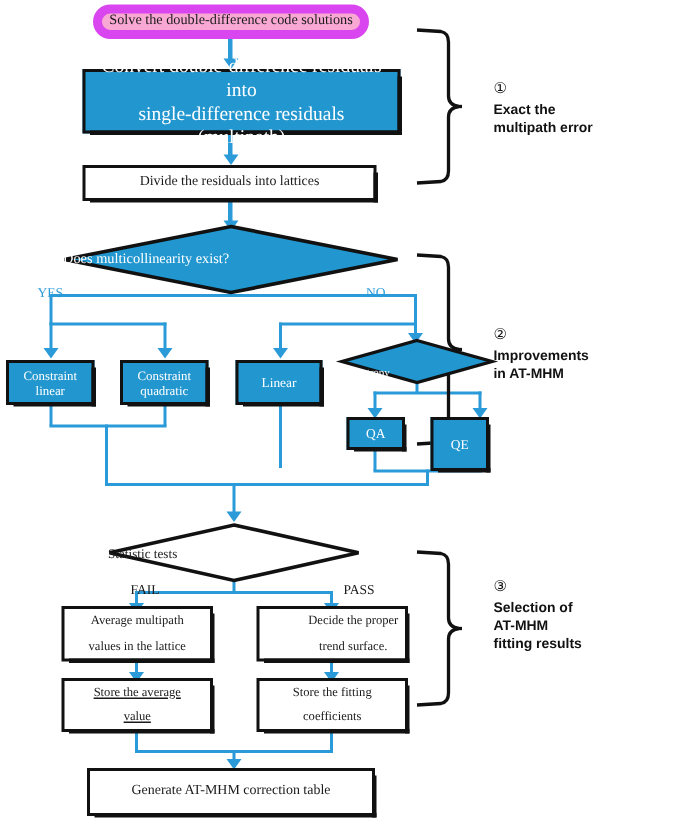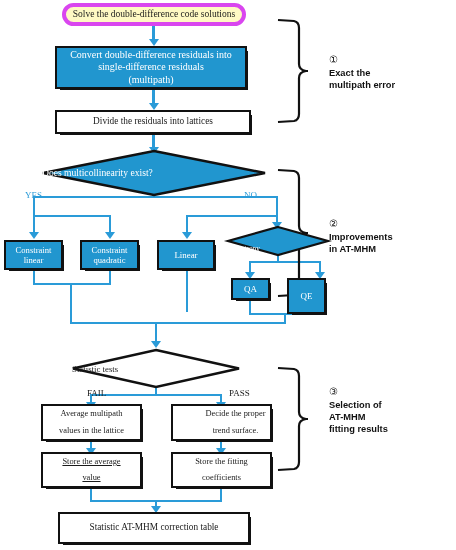--- a/index.html
+++ b/index.html
@@ -32,22 +32,22 @@
     background: #ffffff;
     border: 2px solid #111111;
     color: #1a1a1a;
   }
   .rect-blue {
     background: #2196cf;
     border: 2px solid #111111;
     color: #ffffff;
   }
   .rounded {
-    background: #fef9c3;
-    border: 4px solid #d946ef;
+    background: #f9a8d4;
+    border: 6px solid #d946ef;
     border-radius: 12px;
     color: #1a1a1a;
     justify-content: center;
   }
   
   .shadow::after {
     content: "";
     position: absolute;
     left: 3px;
     right: -3px;
@@ -203,21 +203,21 @@
   <div class="ln" style="left:90px; top:487px; width:2px; height:14px;"></div>
   <div class="ln" style="left:220px; top:487px; width:2px; height:14px;"></div>
   <div class="ln" style="left:90px; top:500px; width:132px; height:2px;"></div>
   <div class="ln" style="left:155px; top:500px; width:2px; height:8px;"></div>
   <div class="arrow" style="left:151px; top:506px;"></div>
 
   <div class="node rounded" style="left:62px; top:3px; width:184px; height:23px; font-size:9.5px;">
     <span>Solve the double-difference code solutions</span>
   </div>
 
-  <div class="node rect-blue shadow" style="left:55px; top:46px; width:192px; height:43px; font-size:10px; flex-direction:column;">
+  <div class="node rect-blue shadow" style="left:55px; top:46px; width:212px; height:43px; font-size:13px; flex-direction:column;">
     <span>Convert double-difference residuals into</span>
     <span>single-difference residuals</span>
     <span>(multipath)</span>
   </div>
 
   <div class="node rect-white shadow" style="left:55px; top:110px; width:196px; height:24px; font-size:9.3px;">
     <span>Divide the residuals into lattices</span>
   </div>
 
   <div class="diamond" style="left:42px; top:150px; width:224px; height:46px;">
@@ -286,21 +286,21 @@
     <span>Store the average</span>
     <span>value</span>
   </div>
 
   <div class="node rect-white shadow" style="left:171px; top:452px; width:101px; height:36px; font-size:8.4px; flex-direction:column; justify-content:space-around;">
     <span>Store the fitting</span>
     <span>coefficients</span>
   </div>
 
   <div class="node rect-white shadow" style="left:58px; top:512px; width:192px; height:32px; font-size:9.3px;">
-    <span>Statistic AT-MHM correction table</span>
+    <span>Generate AT-MHM correction table</span>
   </div>
 
   <div class="brace" style="left:276px; top:18px; width:32px; height:106px;">
     <svg width="32" height="106" viewBox="0 0 32 106" aria-hidden="true">
       <path d="M2,2 L18,3 Q23,4 23,10 L23,46 Q23,52 30,53 Q23,54 23,60 L23,96 Q23,102 18,103 L2,104" fill="none" stroke="#111111" stroke-width="2.2"></path>
       <path d="M30,53 L38,53" fill="none" stroke="#111111" stroke-width="2.2"></path>
     </svg>
   </div>
   <div class="stage-label" style="left:329px; top:54px; font-size:9.3px;">
     <span class="stage-num">①</span>

